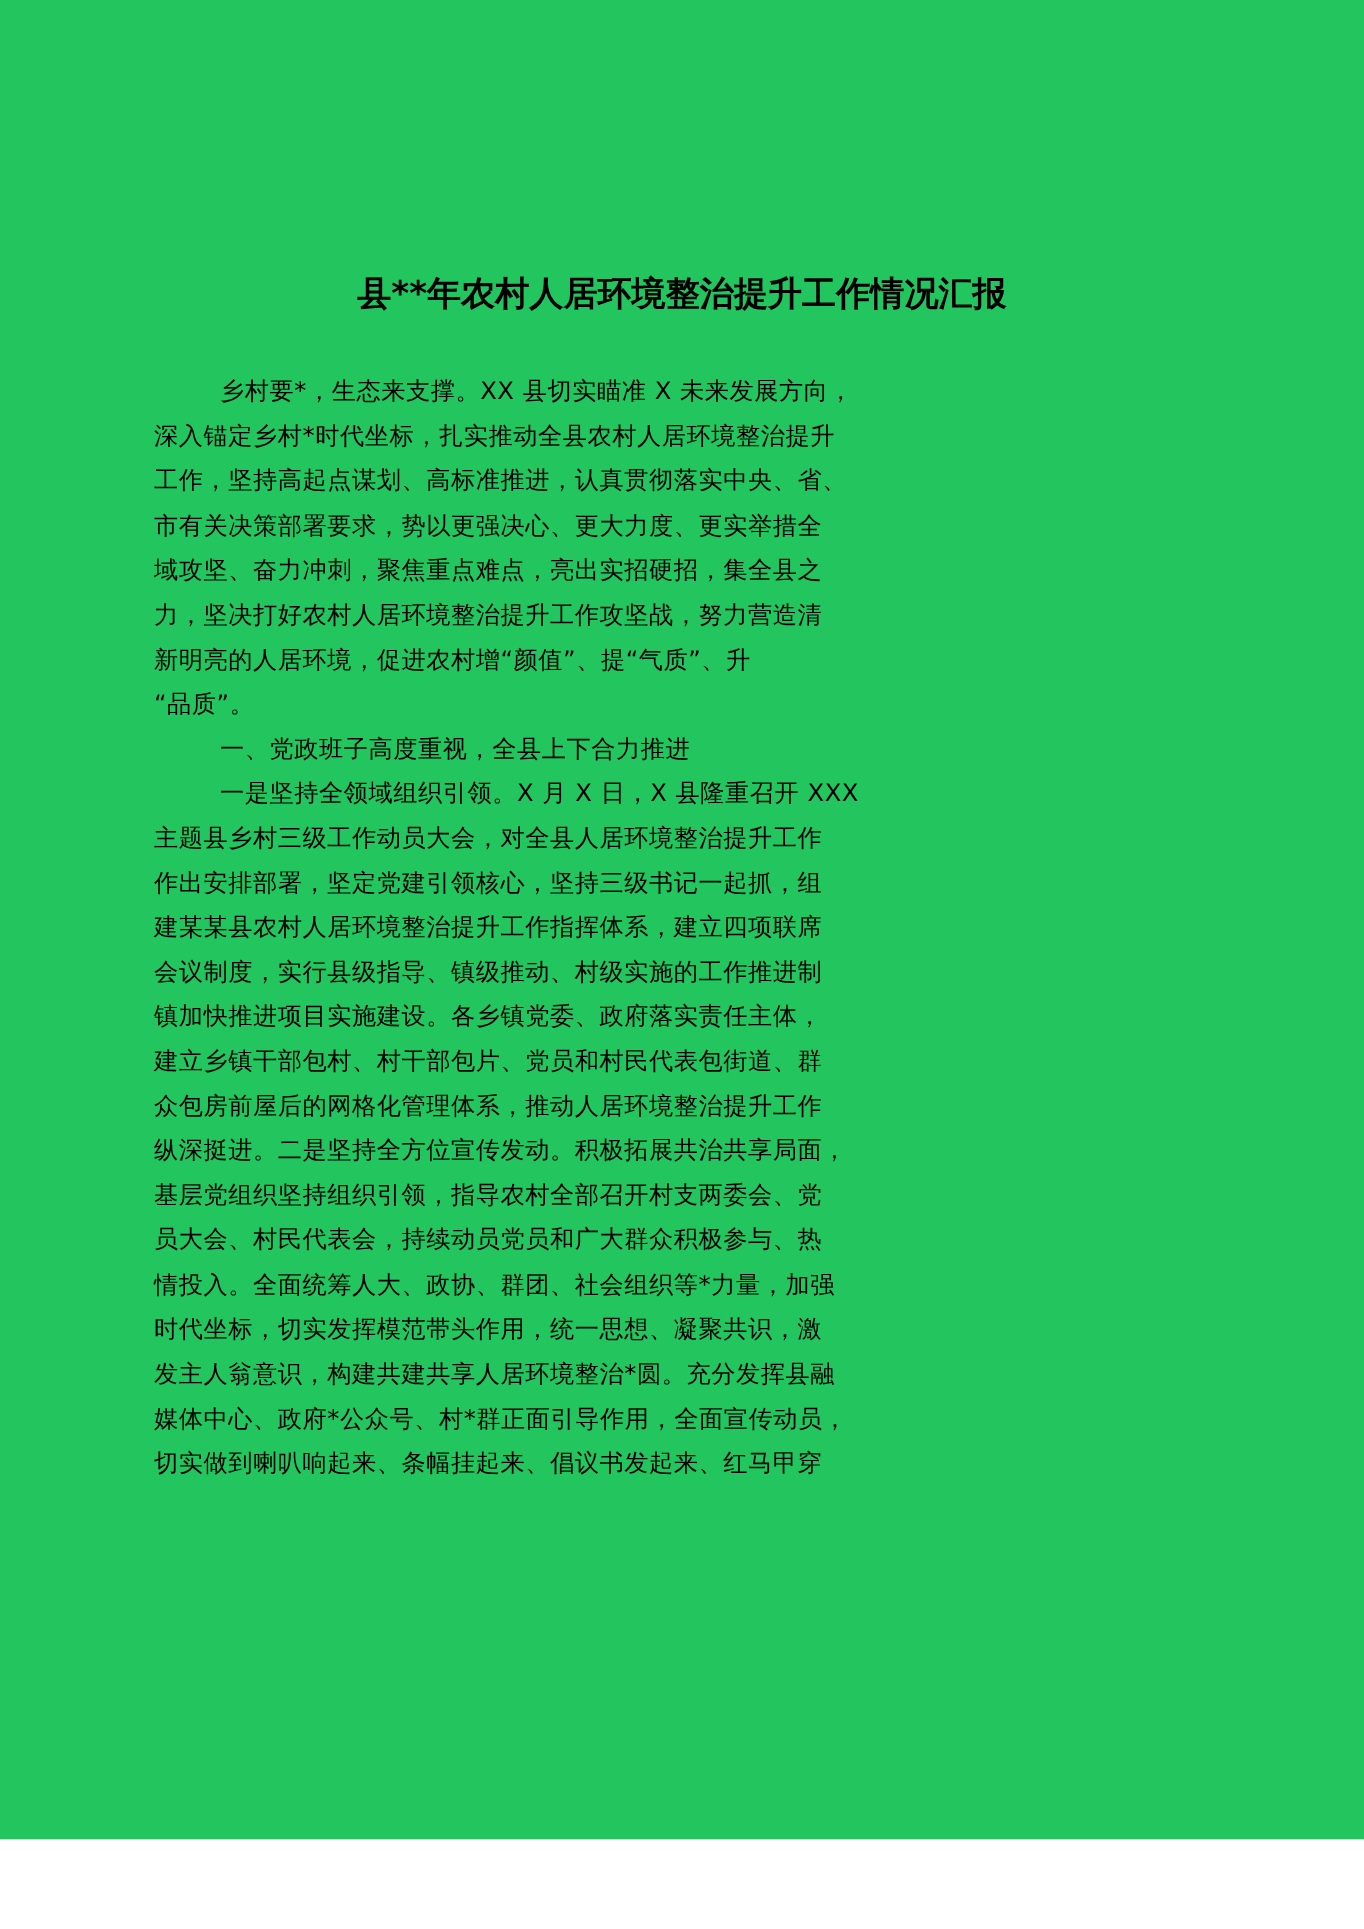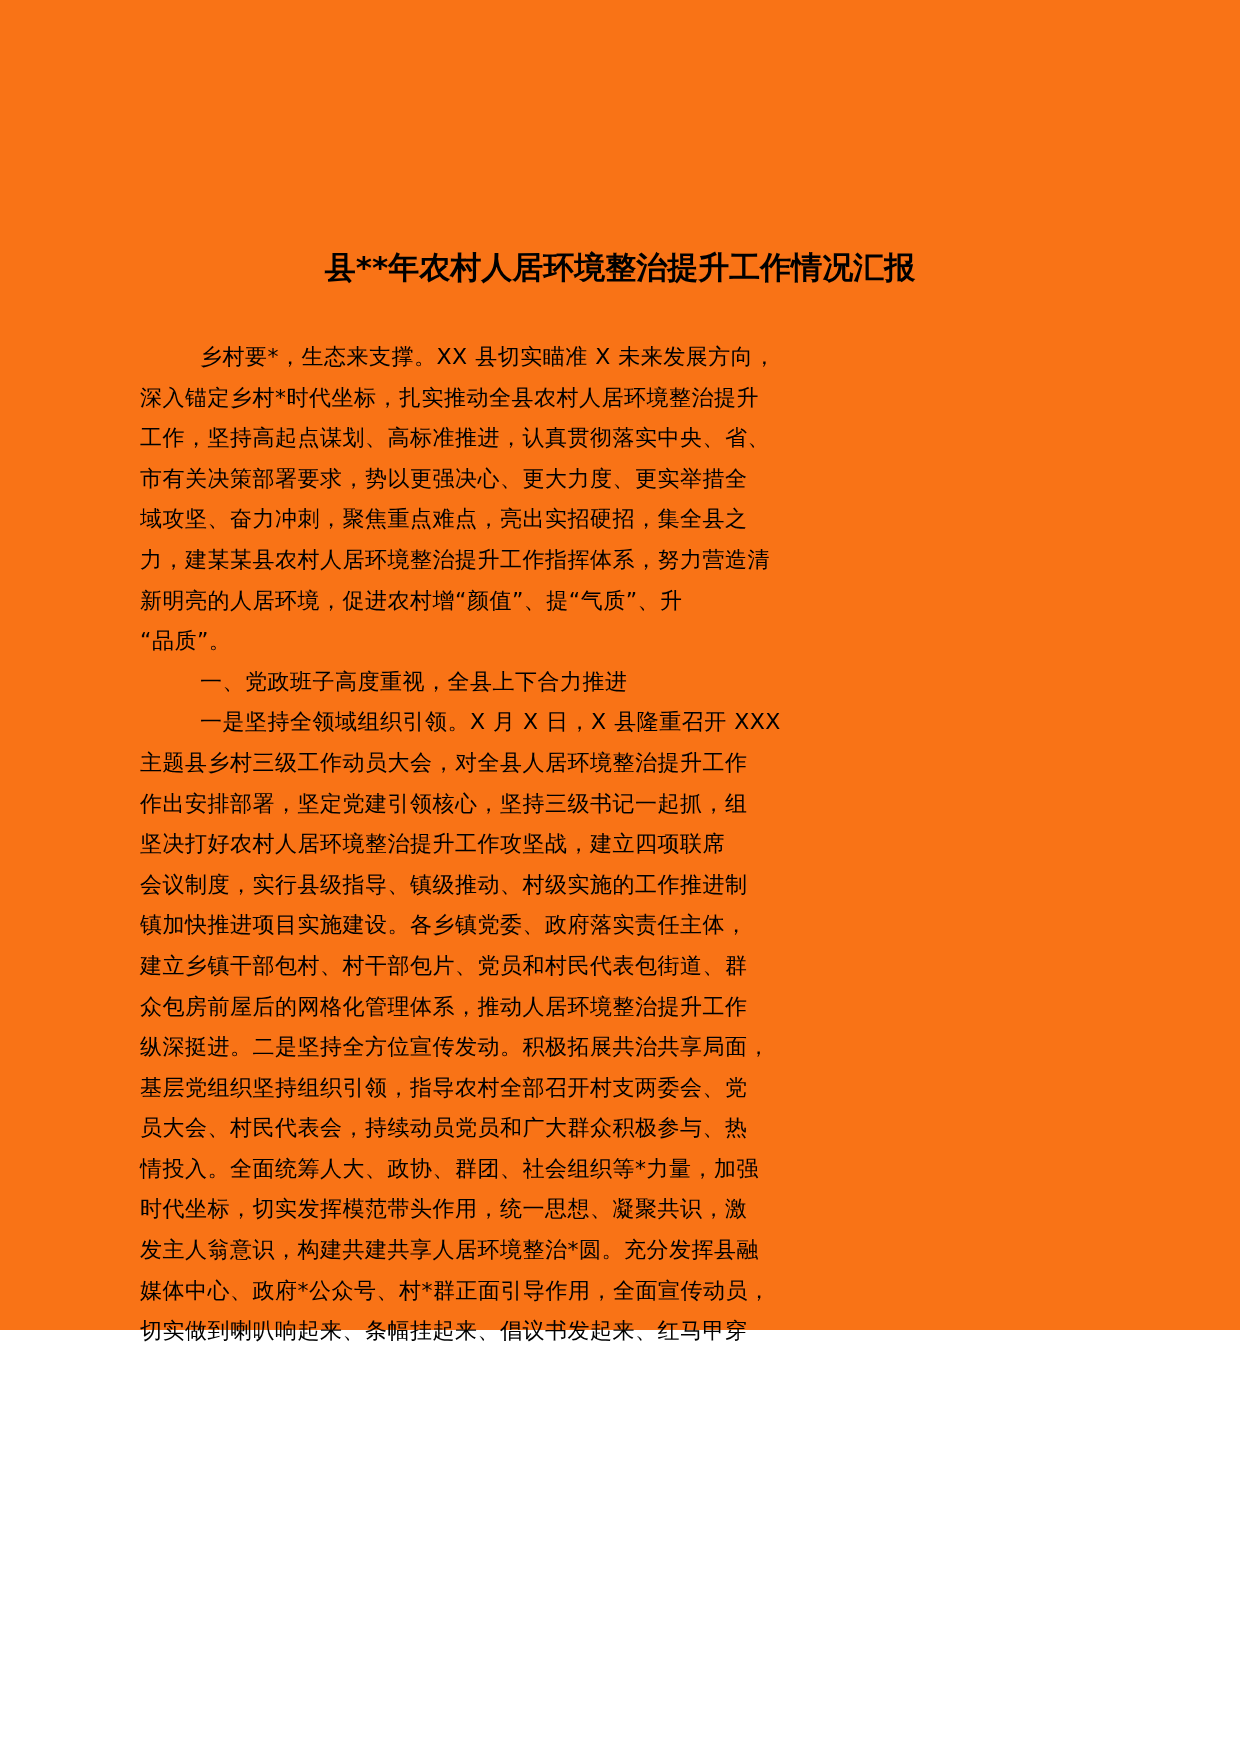--- a/index.html
+++ b/index.html
@@ -13,22 +13,22 @@
       position: relative;
       overflow: hidden;
       color: #000000;
       font-family: "DejaVu Sans", "Liberation Sans", sans-serif;
     }
     .page {
       position: absolute;
       left: 0;
       top: 0;
       width: 1240px;
-      height: 1330px;
-      background: #f97316;
+      height: 1672px;
+      background: #22c55e;
     }
     .title {
       position: absolute;
       top: 245px;
       left: 0;
       width: 1240px;
       text-align: center;
       font-size: 31px;
       font-weight: bold;
       line-height: 44px;
@@ -59,28 +59,28 @@
 <body>
 
 <div class="page">
   <div class="title">县**年农村人居环境整治提升工作情况汇报</div>
   <div class="lines">
     <div class="line indent">乡村要*，生态来支撑。XX 县切实瞄准 X 未来发展方向，</div>
     <div class="line">深入锚定乡村*时代坐标，扎实推动全县农村人居环境整治提升</div>
     <div class="line">工作，坚持高起点谋划、高标准推进，认真贯彻落实中央、省、</div>
     <div class="line">市有关决策部署要求，势以更强决心、更大力度、更实举措全</div>
     <div class="line">域攻坚、奋力冲刺，聚焦重点难点，亮出实招硬招，集全县之</div>
-    <div class="line">力，建某某县农村人居环境整治提升工作指挥体系，努力营造清</div>
+    <div class="line">力，坚决打好农村人居环境整治提升工作攻坚战，努力营造清</div>
     <div class="line">新明亮的人居环境，促进农村增“颜值”、提“气质”、升</div>
     <div class="line">“品质”。</div>
     <div class="line heading">一、党政班子高度重视，全县上下合力推进</div>
     <div class="line indent">一是坚持全领域组织引领。X 月 X 日，X 县隆重召开 XXX</div>
     <div class="line">主题县乡村三级工作动员大会，对全县人居环境整治提升工作</div>
     <div class="line">作出安排部署，坚定党建引领核心，坚持三级书记一起抓，组</div>
-    <div class="line">坚决打好农村人居环境整治提升工作攻坚战，建立四项联席</div>
+    <div class="line">建某某县农村人居环境整治提升工作指挥体系，建立四项联席</div>
     <div class="line">会议制度，实行县级指导、镇级推动、村级实施的工作推进制</div>
     <div class="line">镇加快推进项目实施建设。各乡镇党委、政府落实责任主体，</div>
     <div class="line">建立乡镇干部包村、村干部包片、党员和村民代表包街道、群</div>
     <div class="line">众包房前屋后的网格化管理体系，推动人居环境整治提升工作</div>
     <div class="line">纵深挺进。二是坚持全方位宣传发动。积极拓展共治共享局面，</div>
     <div class="line">基层党组织坚持组织引领，指导农村全部召开村支两委会、党</div>
     <div class="line">员大会、村民代表会，持续动员党员和广大群众积极参与、热</div>
     <div class="line">情投入。全面统筹人大、政协、群团、社会组织等*力量，加强</div>
     <div class="line">时代坐标，切实发挥模范带头作用，统一思想、凝聚共识，激</div>
     <div class="line">发主人翁意识，构建共建共享人居环境整治*圆。充分发挥县融</div>

